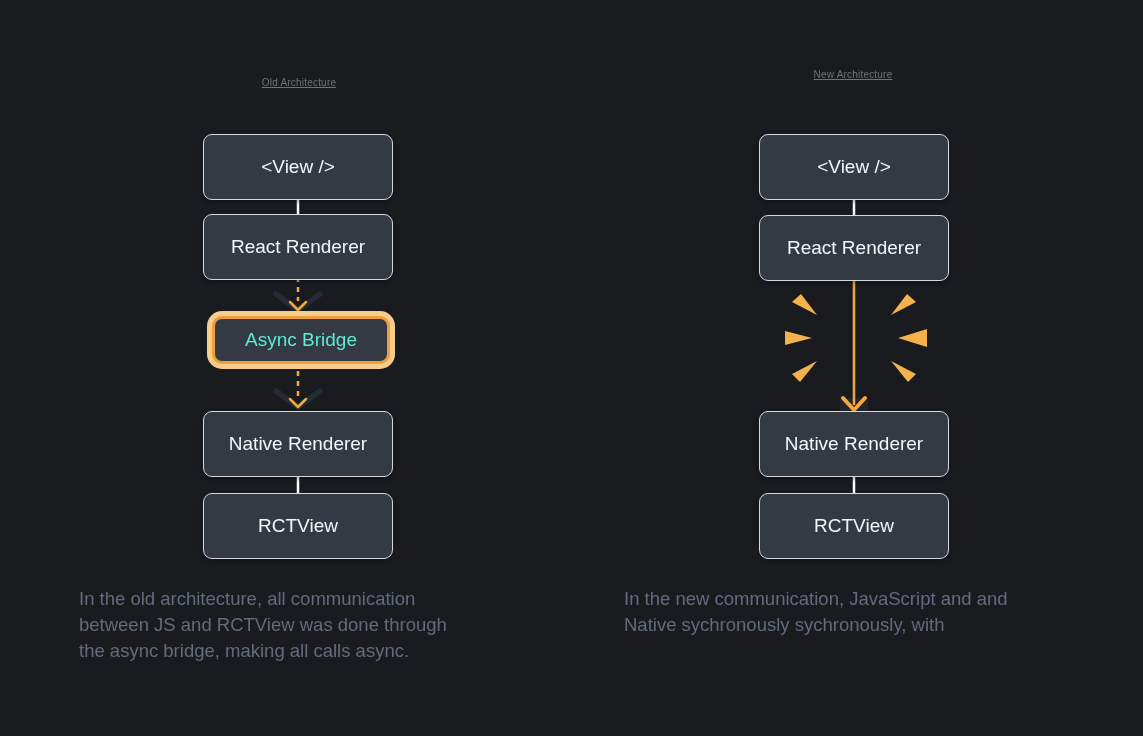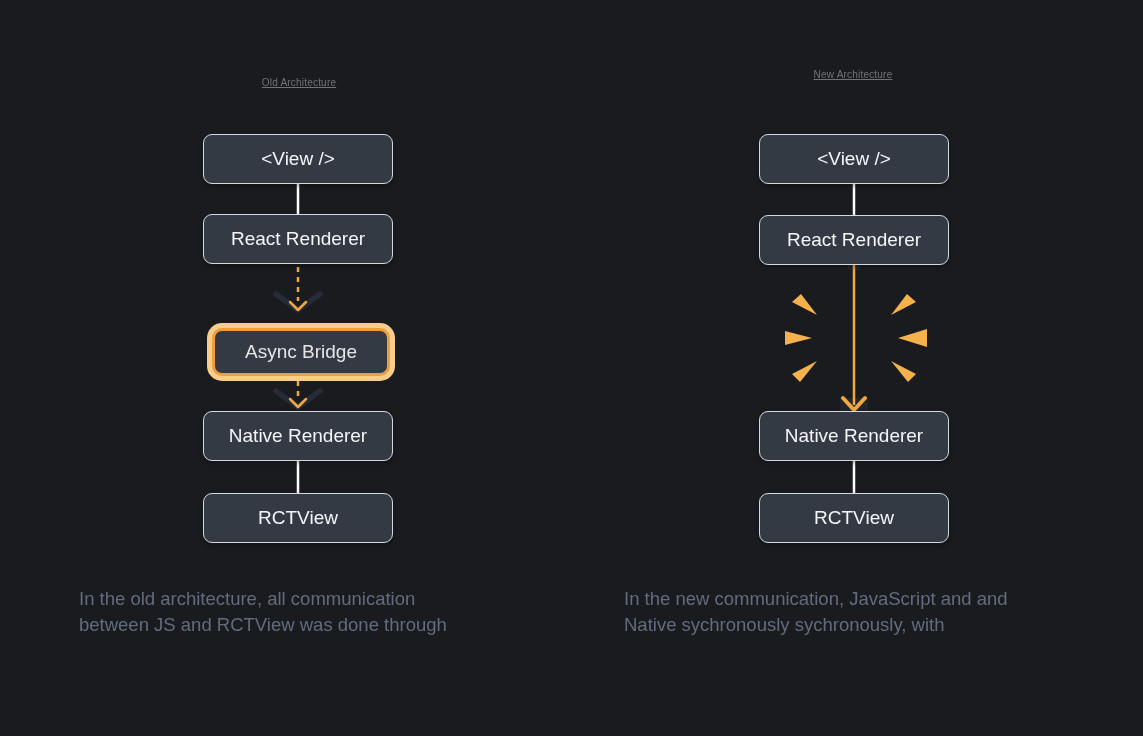--- a/index.html
+++ b/index.html
@@ -6,32 +6,31 @@
   .stage {
     position:relative; width:1143px; height:736px;
     background:#1a1b1f; overflow:hidden;
     font-family:"Liberation Sans", sans-serif;
   }
   .col-title {
     position:absolute; transform:translateX(-50%);
     color:#737373; font-size:10px; letter-spacing:.2px; white-space:nowrap;text-decoration:underline;
   }
   .node {
-    position:absolute; width:190px; height:50px; box-sizing:border-box;
+    position:absolute; width:190px; height:66px; box-sizing:border-box;
     background:#343a44; border:1.5px solid #d6d8dc; border-radius:9px;
     color:#f4f5f7; font-size:19px; display:flex; align-items:center; justify-content:center;
     box-shadow:0 2px 5px rgba(0,0,0,.35); white-space:nowrap;
   }
   .bridge {
     position:absolute; left:212px; top:316px; width:172px; height:42px;
     background:#343a44; border:3px solid #ee9e3c; border-radius:10px;
     box-shadow:0 0 0 5px #f8cd8c;
-    color:#e5e5e5; font-size:19px; display:flex; align-items:center; justify-content:center;
+    color:#5eead4; font-size:19px; display:flex; align-items:center; justify-content:center;
     white-space:nowrap;
-    margin-top:12px;
   }
   .caption {
     position:absolute; width:440px; transform:translateX(-50%);
     color:#626c7e; font-size:18.5px; line-height:26px; text-align:left;
   }
   svg.overlay { position:absolute; left:0; top:0; pointer-events:none; }
 </style>
 </head>
 <body>
 
@@ -72,20 +71,21 @@
 
   <div class="node" style="left:203px; top:134px">&lt;View /&gt;</div>
   <div class="node" style="left:203px; top:214px">React Renderer</div>
   <div class="bridge">Async Bridge</div>
   <div class="node" style="left:203px; top:411px">Native Renderer</div>
   <div class="node" style="left:203px; top:493px">RCTView</div>
 
   <div class="caption" style="left:299px; top:586px">
     <div>In the old architecture, all communication</div>
     <div>between JS and RCTView was done through</div>
+    <div>the async bridge, making all calls async.</div>
   </div>
 
   <div class="col-title" style="left:853px; top:69px">New Architecture</div>
 
   <div class="node" style="left:759px; top:134px">&lt;View /&gt;</div>
   <div class="node" style="left:759px; top:215px">React Renderer</div>
   <div class="node" style="left:759px; top:411px">Native Renderer</div>
   <div class="node" style="left:759px; top:493px">RCTView</div>
 
   <div class="caption" style="left:844px; top:586px">

